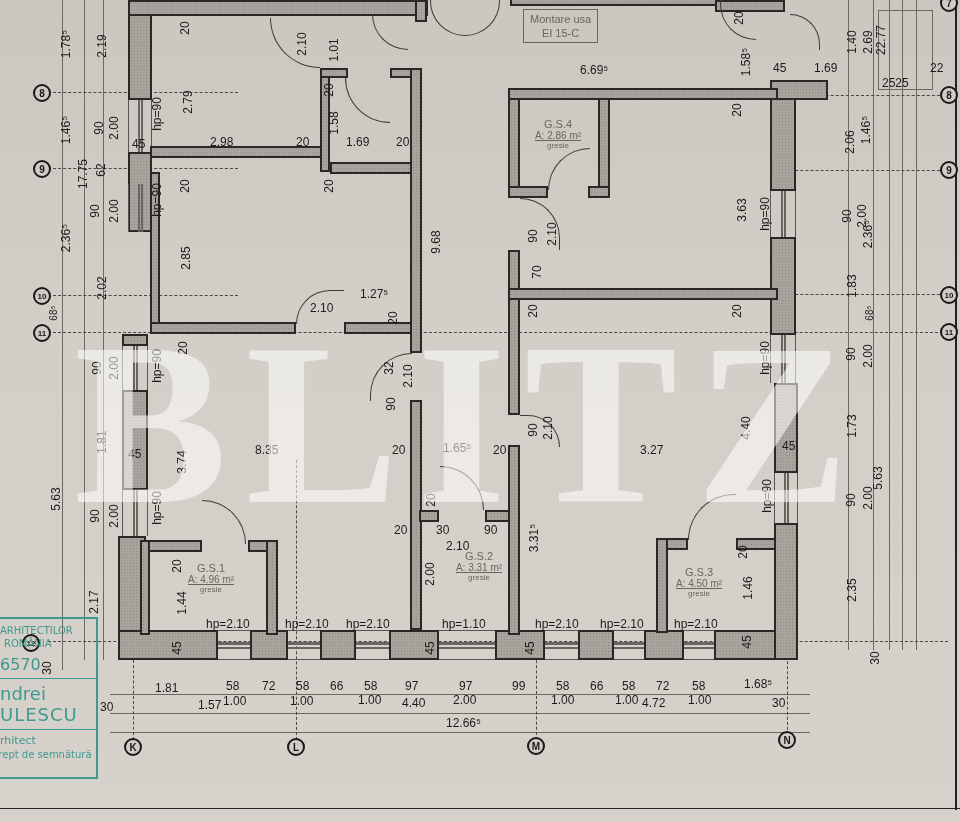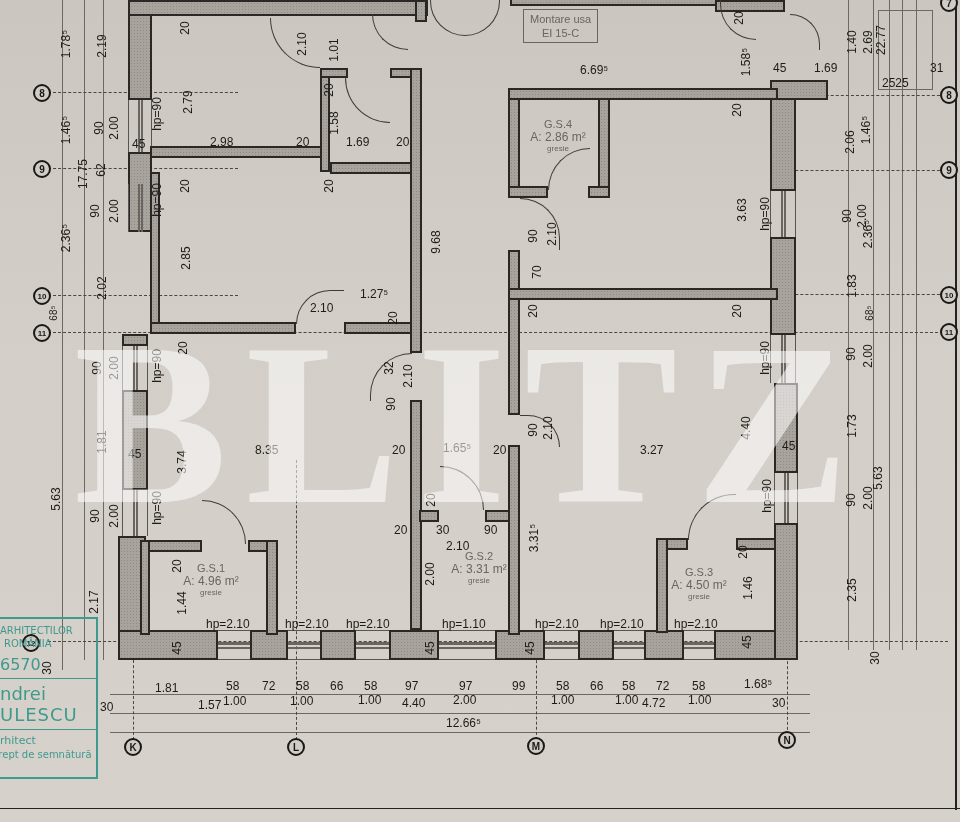--- a/index.html
+++ b/index.html
@@ -11,21 +11,21 @@
   .winh{position:absolute;box-sizing:border-box;border-top:1px solid #555;border-bottom:1px solid #555;background:linear-gradient(180deg,transparent 40%,#6a6560 40%,#6a6560 50%,transparent 50%,transparent 58%,#6a6560 58%,#6a6560 66%,transparent 66%);}
   .dim{position:absolute;font-size:12px;color:#1e1c1a;white-space:nowrap;line-height:1;}
   .dim.v{transform:rotate(-90deg);transform-origin:center;}
   .axis{position:absolute;width:18px;height:18px;border:2px solid #1a1817;border-radius:50%;box-sizing:border-box;font-size:10px;font-weight:bold;display:flex;align-items:center;justify-content:center;color:#1a1817;background:#d0cbc4;}
   .hline{position:absolute;height:1px;background:#6d6862;}
   .vline{position:absolute;width:1px;background:#6d6862;}
   .dash-h{position:absolute;height:0;border-top:1.5px dashed #4a4642;}
   .dash-v{position:absolute;width:0;border-left:1.5px dashed #4a4642;}
   .room{position:absolute;text-align:center;color:#6a6560;}
   .room .rn{font-size:11px;display:block;}
-  .room .ra{font-size:12px;display:block;}
+  .room .ra{font-size:10px;display:block;text-decoration:underline;}
   .room .rf{font-size:8px;display:block;}
   .door{position:absolute;border:1.5px solid #3f3b38;box-sizing:border-box;}
   .note{position:absolute;border:1.5px solid #6a6560;color:#6a6560;font-size:11px;text-align:center;line-height:14px;padding:2px 6px;}
   .stamp{position:absolute;left:-8px;top:617px;width:106px;height:162px;border:2px solid #3f9a8e;box-sizing:border-box;color:#3f9a8e;font-family:"DejaVu Sans",sans-serif;overflow:hidden;}
   .stamp div{white-space:nowrap;}
   .wm{position:absolute;color:rgba(255,255,255,0.55);font-family:Liberation Serif, serif;font-weight:bold;font-size:230px;line-height:1;letter-spacing:18px;}
 </style>
 </head>
 <body>
 
@@ -249,21 +249,21 @@
   <div class="dim" style="left:640px;top:444px">3.27</div>
   <div class="dim v" style="left:736px;top:582px">1.46</div>
   <div class="dim v" style="left:732px;top:56px">1.58⁵</div>
   <div class="dim" style="left:773px;top:62px">45</div>
   <div class="dim" style="left:814px;top:62px">1.69</div>
   <div class="dim" style="left:782px;top:440px">45</div>
 
   <div class="dim v" style="left:840px;top:36px">1.40</div>
   <div class="dim v" style="left:856px;top:36px">2.69</div>
   <div class="dim v" style="left:866px;top:34px">22.77</div>
-  <div class="dim" style="left:930px;top:62px">31</div>
+  <div class="dim" style="left:930px;top:62px">22</div>
   <div class="dim" style="left:882px;top:77px">2525</div>
   <div class="dim v" style="left:838px;top:136px">2.06</div>
   <div class="dim v" style="left:852px;top:124px">1.46⁵</div>
   <div class="dim v" style="left:840px;top:210px">90</div>
   <div class="dim v" style="left:850px;top:210px">2.00</div>
   <div class="dim v" style="left:854px;top:228px">2.36⁵</div>
   <div class="dim v" style="left:840px;top:280px">1.83</div>
   <div class="dim v" style="left:862px;top:308px;font-size:10px">68⁵</div>
   <div class="dim v" style="left:844px;top:348px">90</div>
   <div class="dim v" style="left:856px;top:350px">2.00</div>

